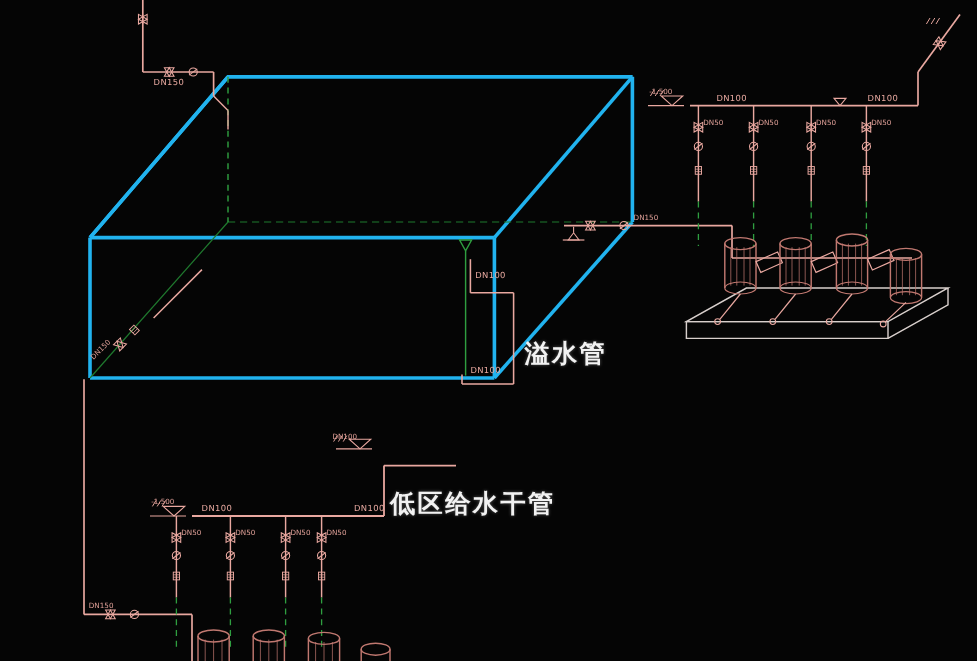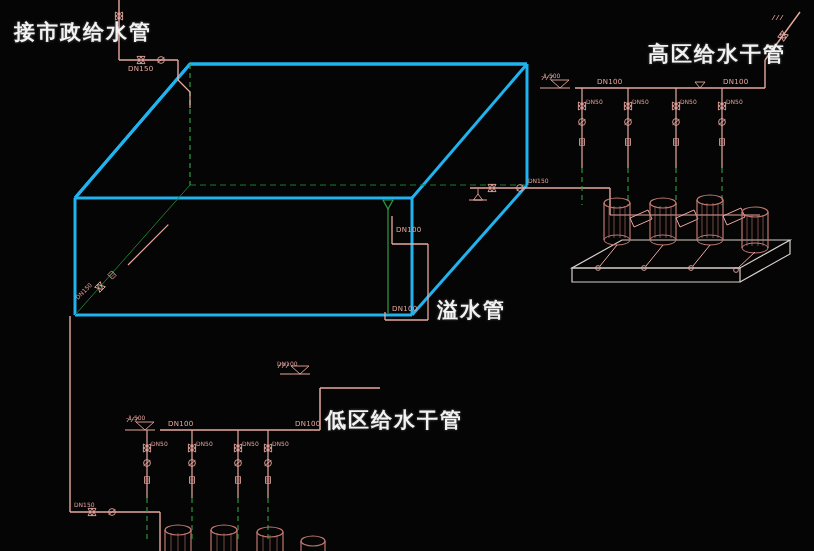--- a/index.html
+++ b/index.html
@@ -355,21 +355,19 @@
       </g>
       <g>
         <ellipse cx="313" cy="541" rx="12" ry="5" fill="none" stroke="#c07870" stroke-width="1.2"></ellipse>
         <line x1="301" y1="541" x2="301" y2="551" stroke="#c07870" stroke-width="1.2"></line>
         <line x1="325" y1="541" x2="325" y2="551" stroke="#c07870" stroke-width="1.2"></line>
       </g>
     </g>
 
   </svg>
 
-  <div class="cad-label" style="left:14px; top:18px;">接市政给水管</div>
-
-  <div class="cad-label" style="left:648px; top:40px;">高区给水干管</div>
-
-  <div class="cad-label" style="left:437px; top:296px;">溢水管</div>
+
+
+  <div class="cad-label" style="left:437px; top:281px;">溢水管</div>
 
   <div class="cad-label" style="left:325px; top:390px;margin-top:16px;">低区给水干管</div>
 
 </div>
 
 </body></html>

